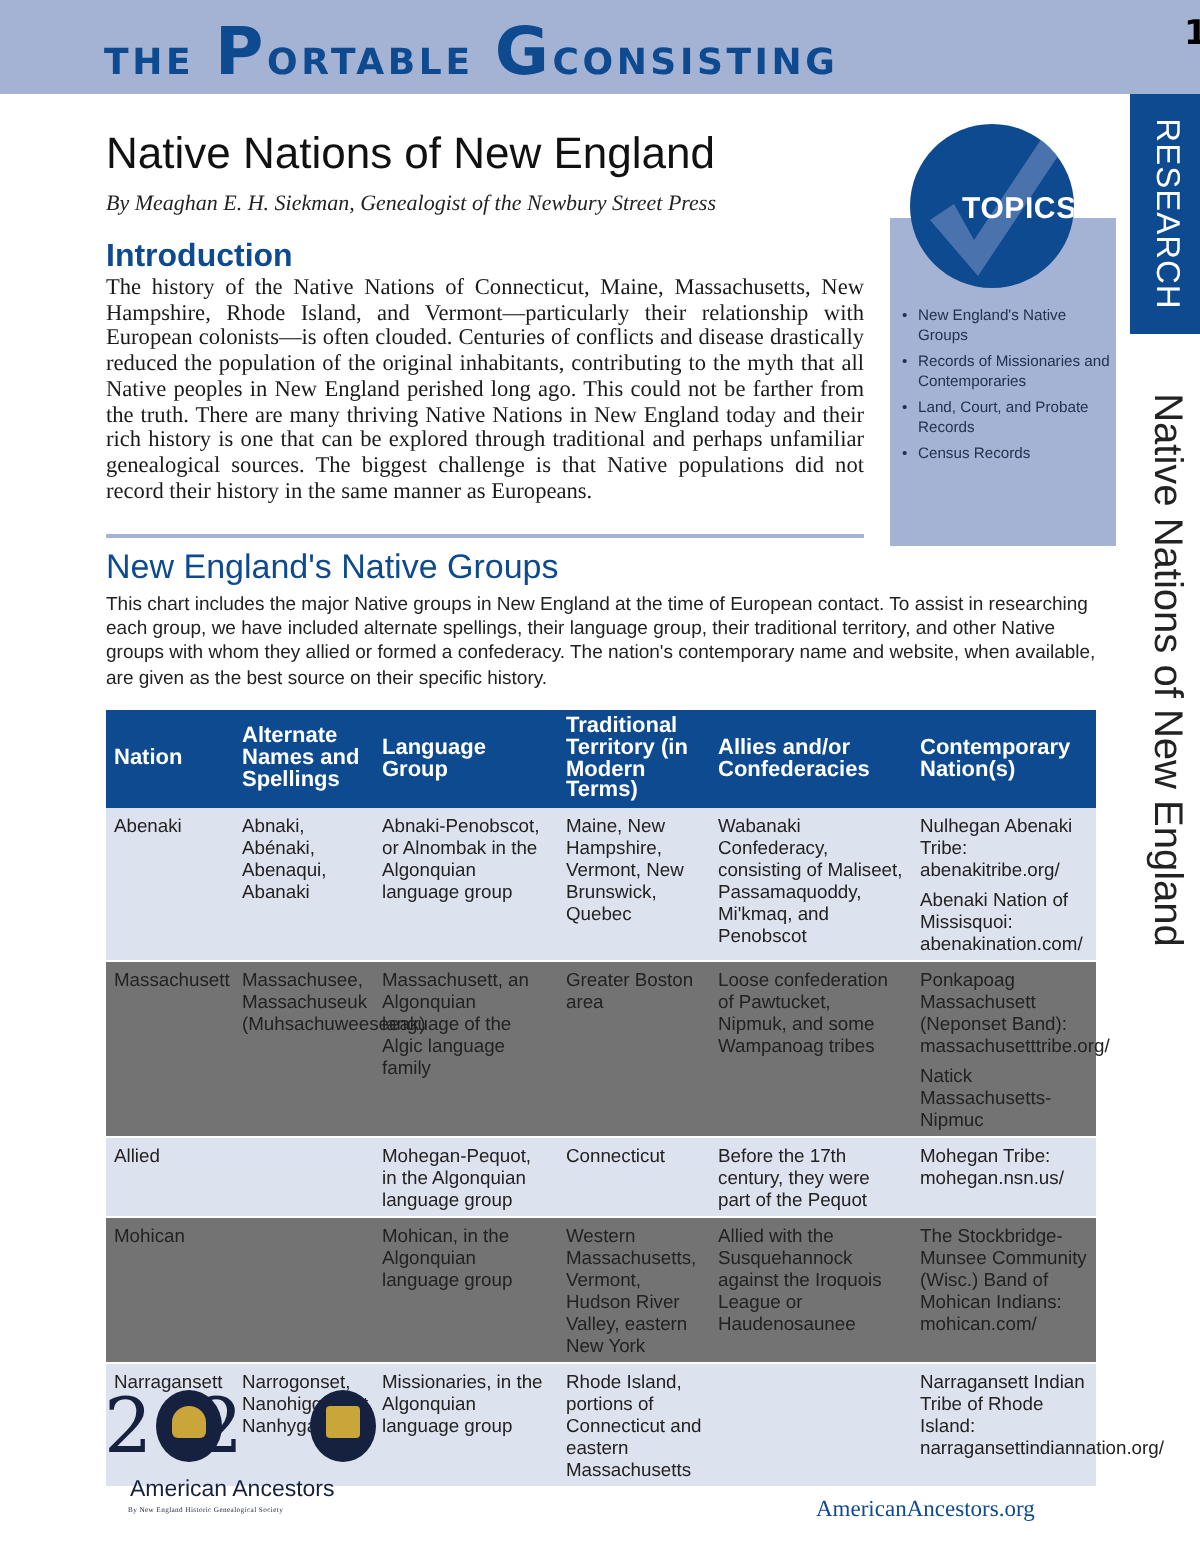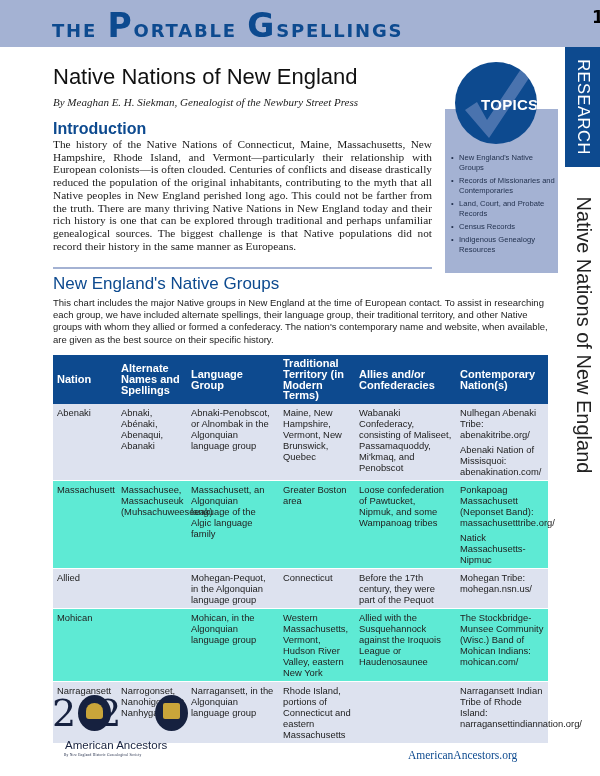--- a/index.html
+++ b/index.html
@@ -30,41 +30,41 @@
   .topics-list li { position: relative; padding-left: 8px; font-size: 7.6px; line-height: 10px; color: #23324f; margin-bottom: 3px; }
   .topics-list li::before { content: "•"; position: absolute; left: 0; top: 0; }
 
   .groups-head { position: absolute; left: 53px; top: 274px; font-size: 17px; color: #0d4a8f; }
   .groups-desc { position: absolute; left: 53px; top: 297px; width: 495px; font-family: Liberation Sans, sans-serif; font-size: 9.5px; line-height: 12.2px; color: #222; }
 
   table.native { position: absolute; left: 53px; top: 355px; width: 495px; border-collapse: collapse; table-layout: fixed; font-size: 9.4px; line-height: 11px; }
   table.native th { background: #0d4a8f; color: #fff; text-align: left; vertical-align: middle; font-weight: bold; padding: 3px 4px; height: 40px; font-size: 11px; line-height: 10.8px; }
   table.native td { vertical-align: top; padding: 3px 4px 3px 4px; color: #222; border-bottom: 1.5px solid #ffffff; }
   table.native tr.light td { background: #dde2ef; }
-  table.native tr.dark td { background: #5eead4; }
+  table.native tr.dark td { background: #737373; }
   .cell-gap { display: block; height: 4px; }
 
   .bottom-rule { position: absolute; left: 53px; top: 683px; width: 495px; height: 1px; background: #dde2ef; }
 
   .logo { position: absolute; left: 52px; top: 692px; width: 135px; height: 80px; }
   .logo-digits { position: absolute; left: 0; top: 0; font-family: "DejaVu Serif", serif; font-size: 38px; color: #16213f; letter-spacing: -1px; line-height: 42px; }
   .logo-badge { position: absolute; top: 3px; width: 33px; height: 36px; border-radius: 50%; background: #16213f; }
   .logo-badge.b1 { left: 26px; }
   .logo-badge.b2 { left: 103px; }
   .logo-badge .gold { position: absolute; left: 8px; top: 8px; width: 17px; height: 16px; background: #c9a53a; border-radius: 2px; }
   .logo-badge.b1 .gold { border-radius: 50% 50% 3px 3px; }
   .logo-name { position: absolute; left: 13px; top: 47px; font-size: 11.5px; color: #16213f; white-space: nowrap; }
   .logo-sub { position: absolute; left: 12px; top: 61px; font-family: "Liberation Serif", serif; font-size: 3.6px; color: #16213f; white-space: nowrap; letter-spacing: 0.2px; }
   .site-link { position: absolute; left: 408px; top: 749px; font-family: "Liberation Serif", serif; font-size: 11.5px; color: #0d4a8f; text-decoration: none; }
 </style>
 </head>
 <body>
 
 <div class="banner">
-  <div class="banner-title"><span>the </span><span class="big">P</span><span>ortable </span><span class="big">G</span><span>spellings</span></div>
+  <div class="banner-title"><span>the </span><span class="big">P</span><span>ortable </span><span class="big">G</span><span>consisting</span></div>
   <div class="page-num">10</div>
 </div>
 
 <div class="research-tab">
     <span>RESEARCH</span>
   </div>
 <div class="side-title">
     <span>Native Nations of New England</span>
   </div>
 
@@ -79,21 +79,20 @@
   <svg class="topics-check" viewBox="0 0 82 82">
     <path d="M10 48 L22 40 L32 58 L68 4 L78 10 L34 76 Z" fill="#5f82b8" opacity="0.75"></path>
   </svg>
   <div class="topics-label">TOPICS</div>
 </div>
 <ul class="topics-list">
   <li>New England's Native Groups</li>
   <li>Records of Missionaries and Contemporaries</li>
   <li>Land, Court, and Probate Records</li>
   <li>Census Records</li>
-  <li>Indigenous Genealogy Resources</li>
 </ul>
 
 <h2 class="groups-head" style="font-weight:normal">New England's Native Groups</h2>
 <p class="groups-desc">This chart includes the major Native groups in New England at the time of European contact. To assist in researching each group, we have included alternate spellings, their language group, their traditional territory, and other Native groups with whom they allied or formed a confederacy. The nation's contemporary name and website, when available, are given as the best source on their specific history.</p>
 
 <table class="native">
   <colgroup>
     <col style="width:64px">
       <col style="width:70px">
       <col style="width:92px">
@@ -140,21 +139,21 @@
       <td>Mohican</td>
       <td></td>
       <td>Mohican, in the Algonquian language group</td>
       <td>Western Massachusetts, Vermont, Hudson River Valley, eastern New York</td>
       <td>Allied with the Susquehannock against the Iroquois League or Haudenosaunee</td>
       <td><span>The Stockbridge-Munsee Community (Wisc.) Band of Mohican Indians: mohican.com/</span></td>
     </tr>
     <tr class="light">
       <td>Narragansett</td>
       <td>Narrogonset, Nanohigganset, Nanhyganset</td>
-      <td>Narragansett, in the Algonquian language group</td>
+      <td>Missionaries, in the Algonquian language group</td>
       <td>Rhode Island, portions of Connecticut and eastern Massachusetts</td>
       <td></td>
       <td><span>Narragansett Indian Tribe of Rhode Island: narragansettindiannation.org/</span></td>
     </tr>
   </tbody>
 </table>
 
 <div class="bottom-rule"></div>
 
 <div class="logo">

